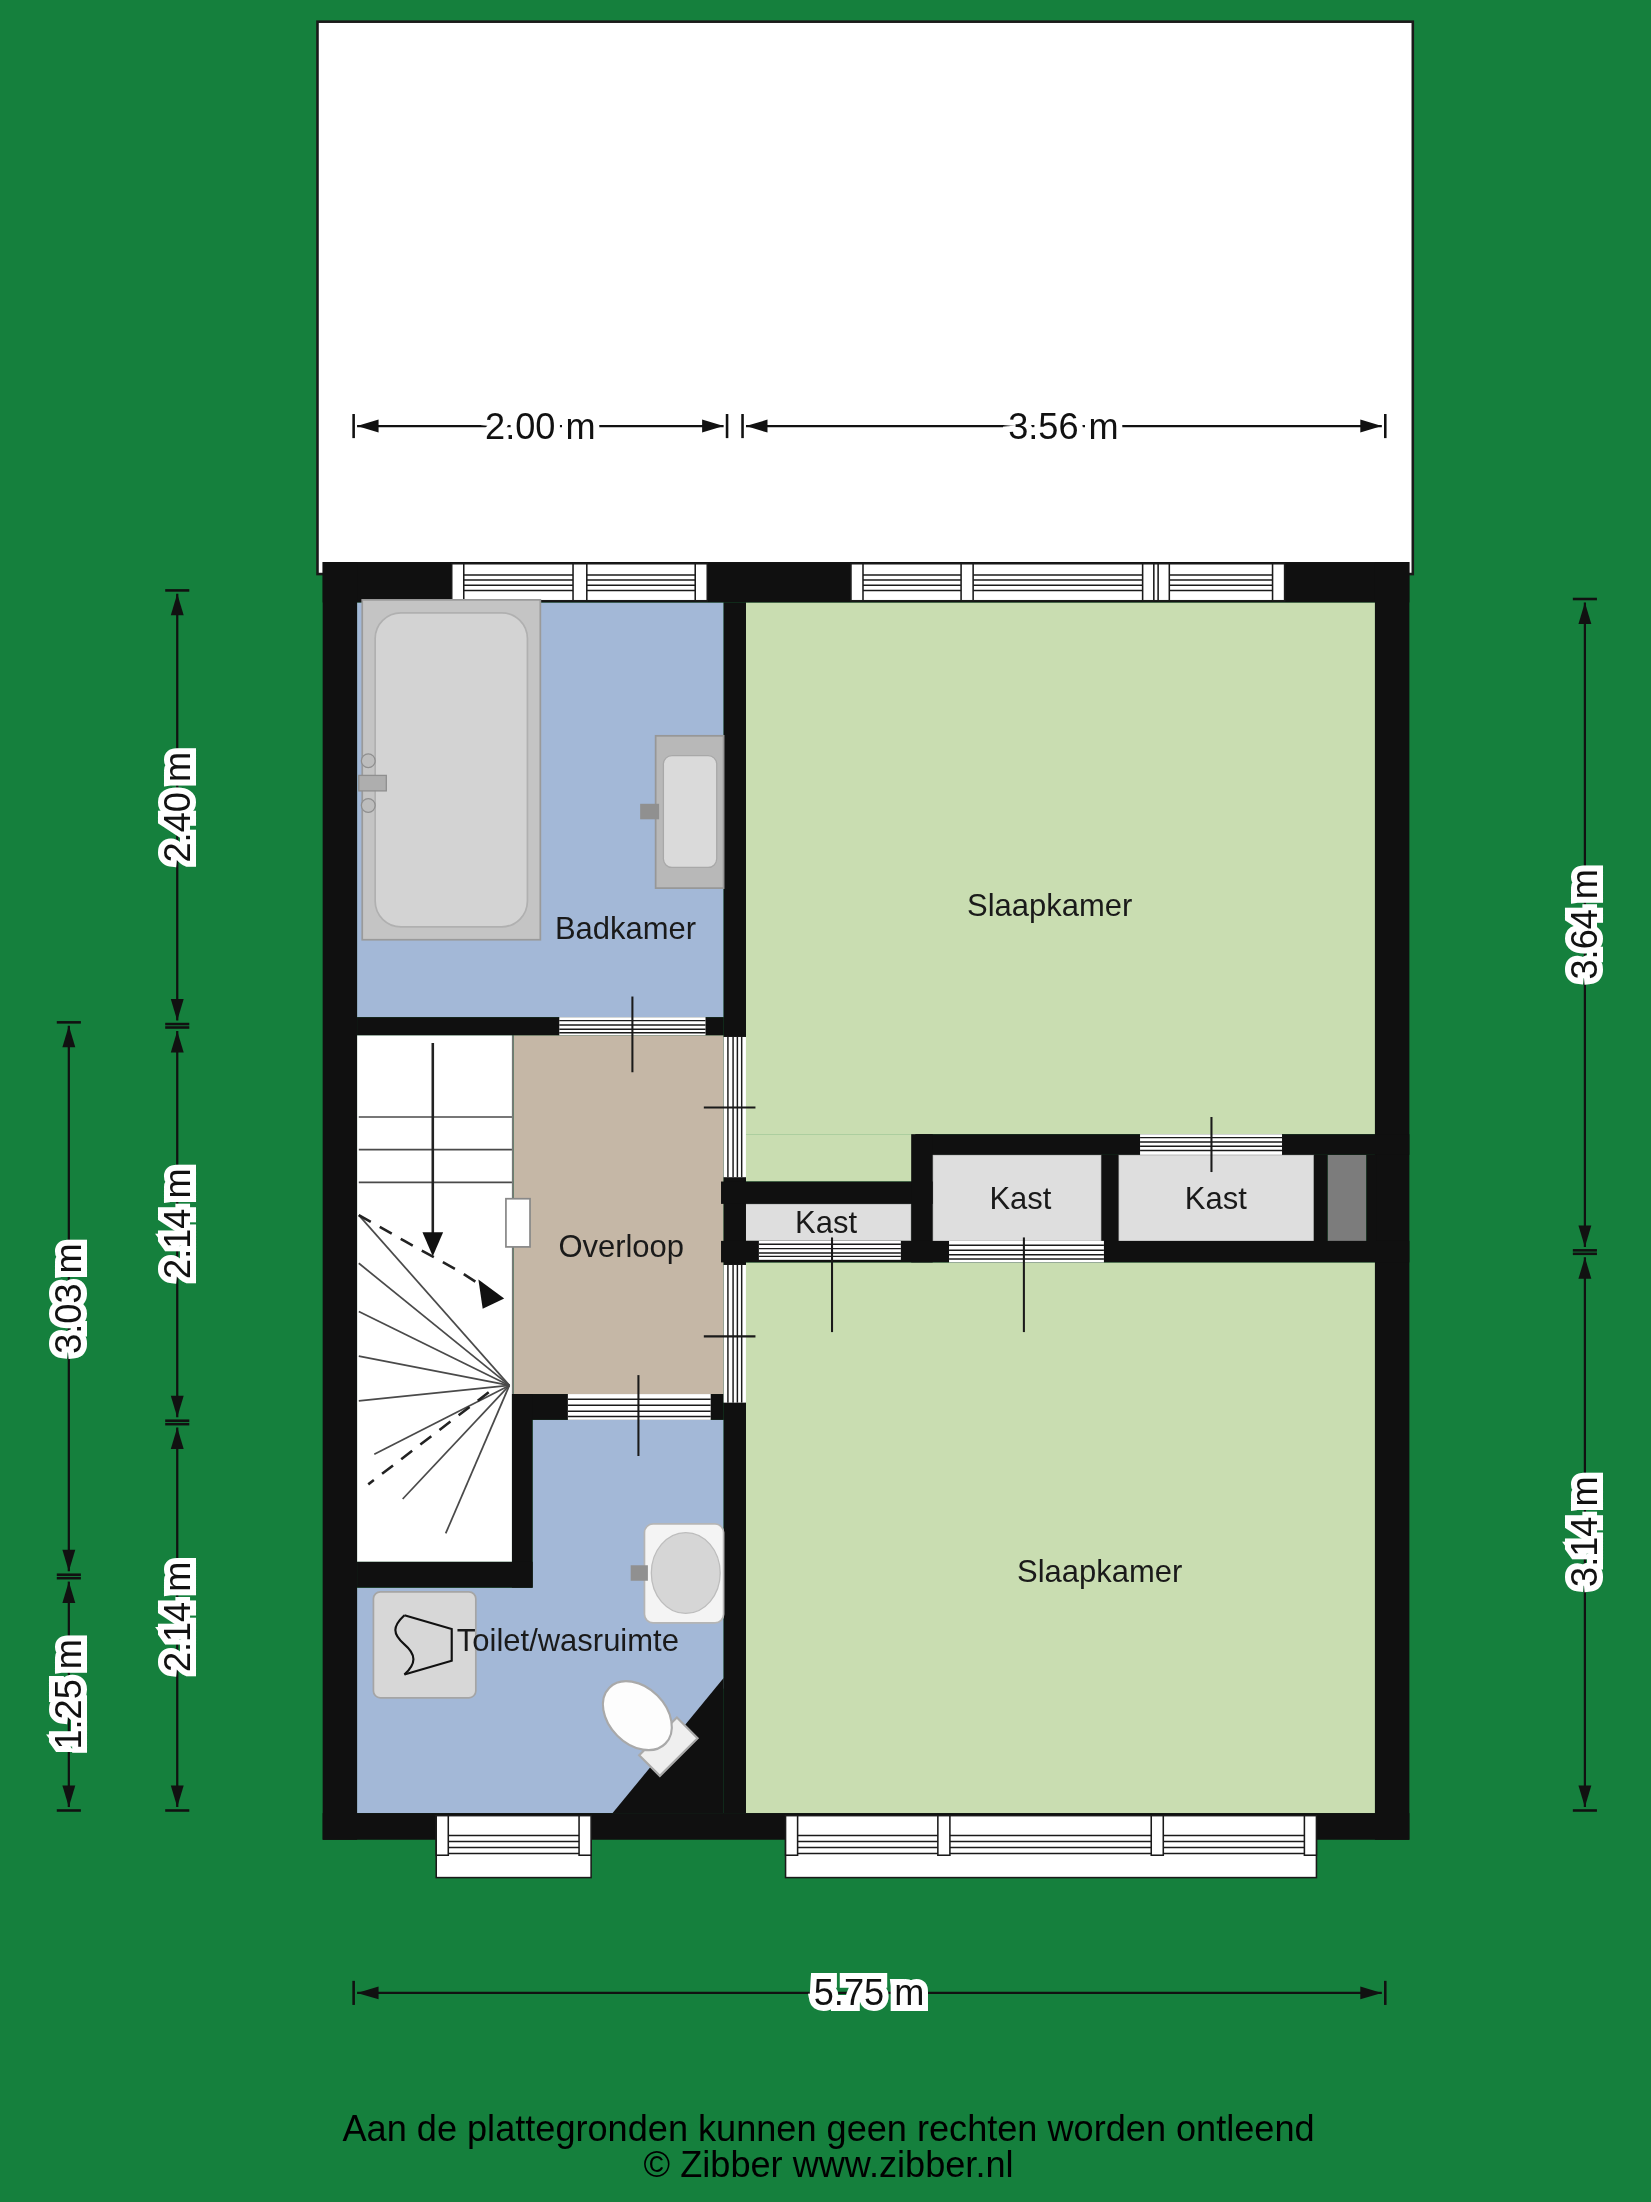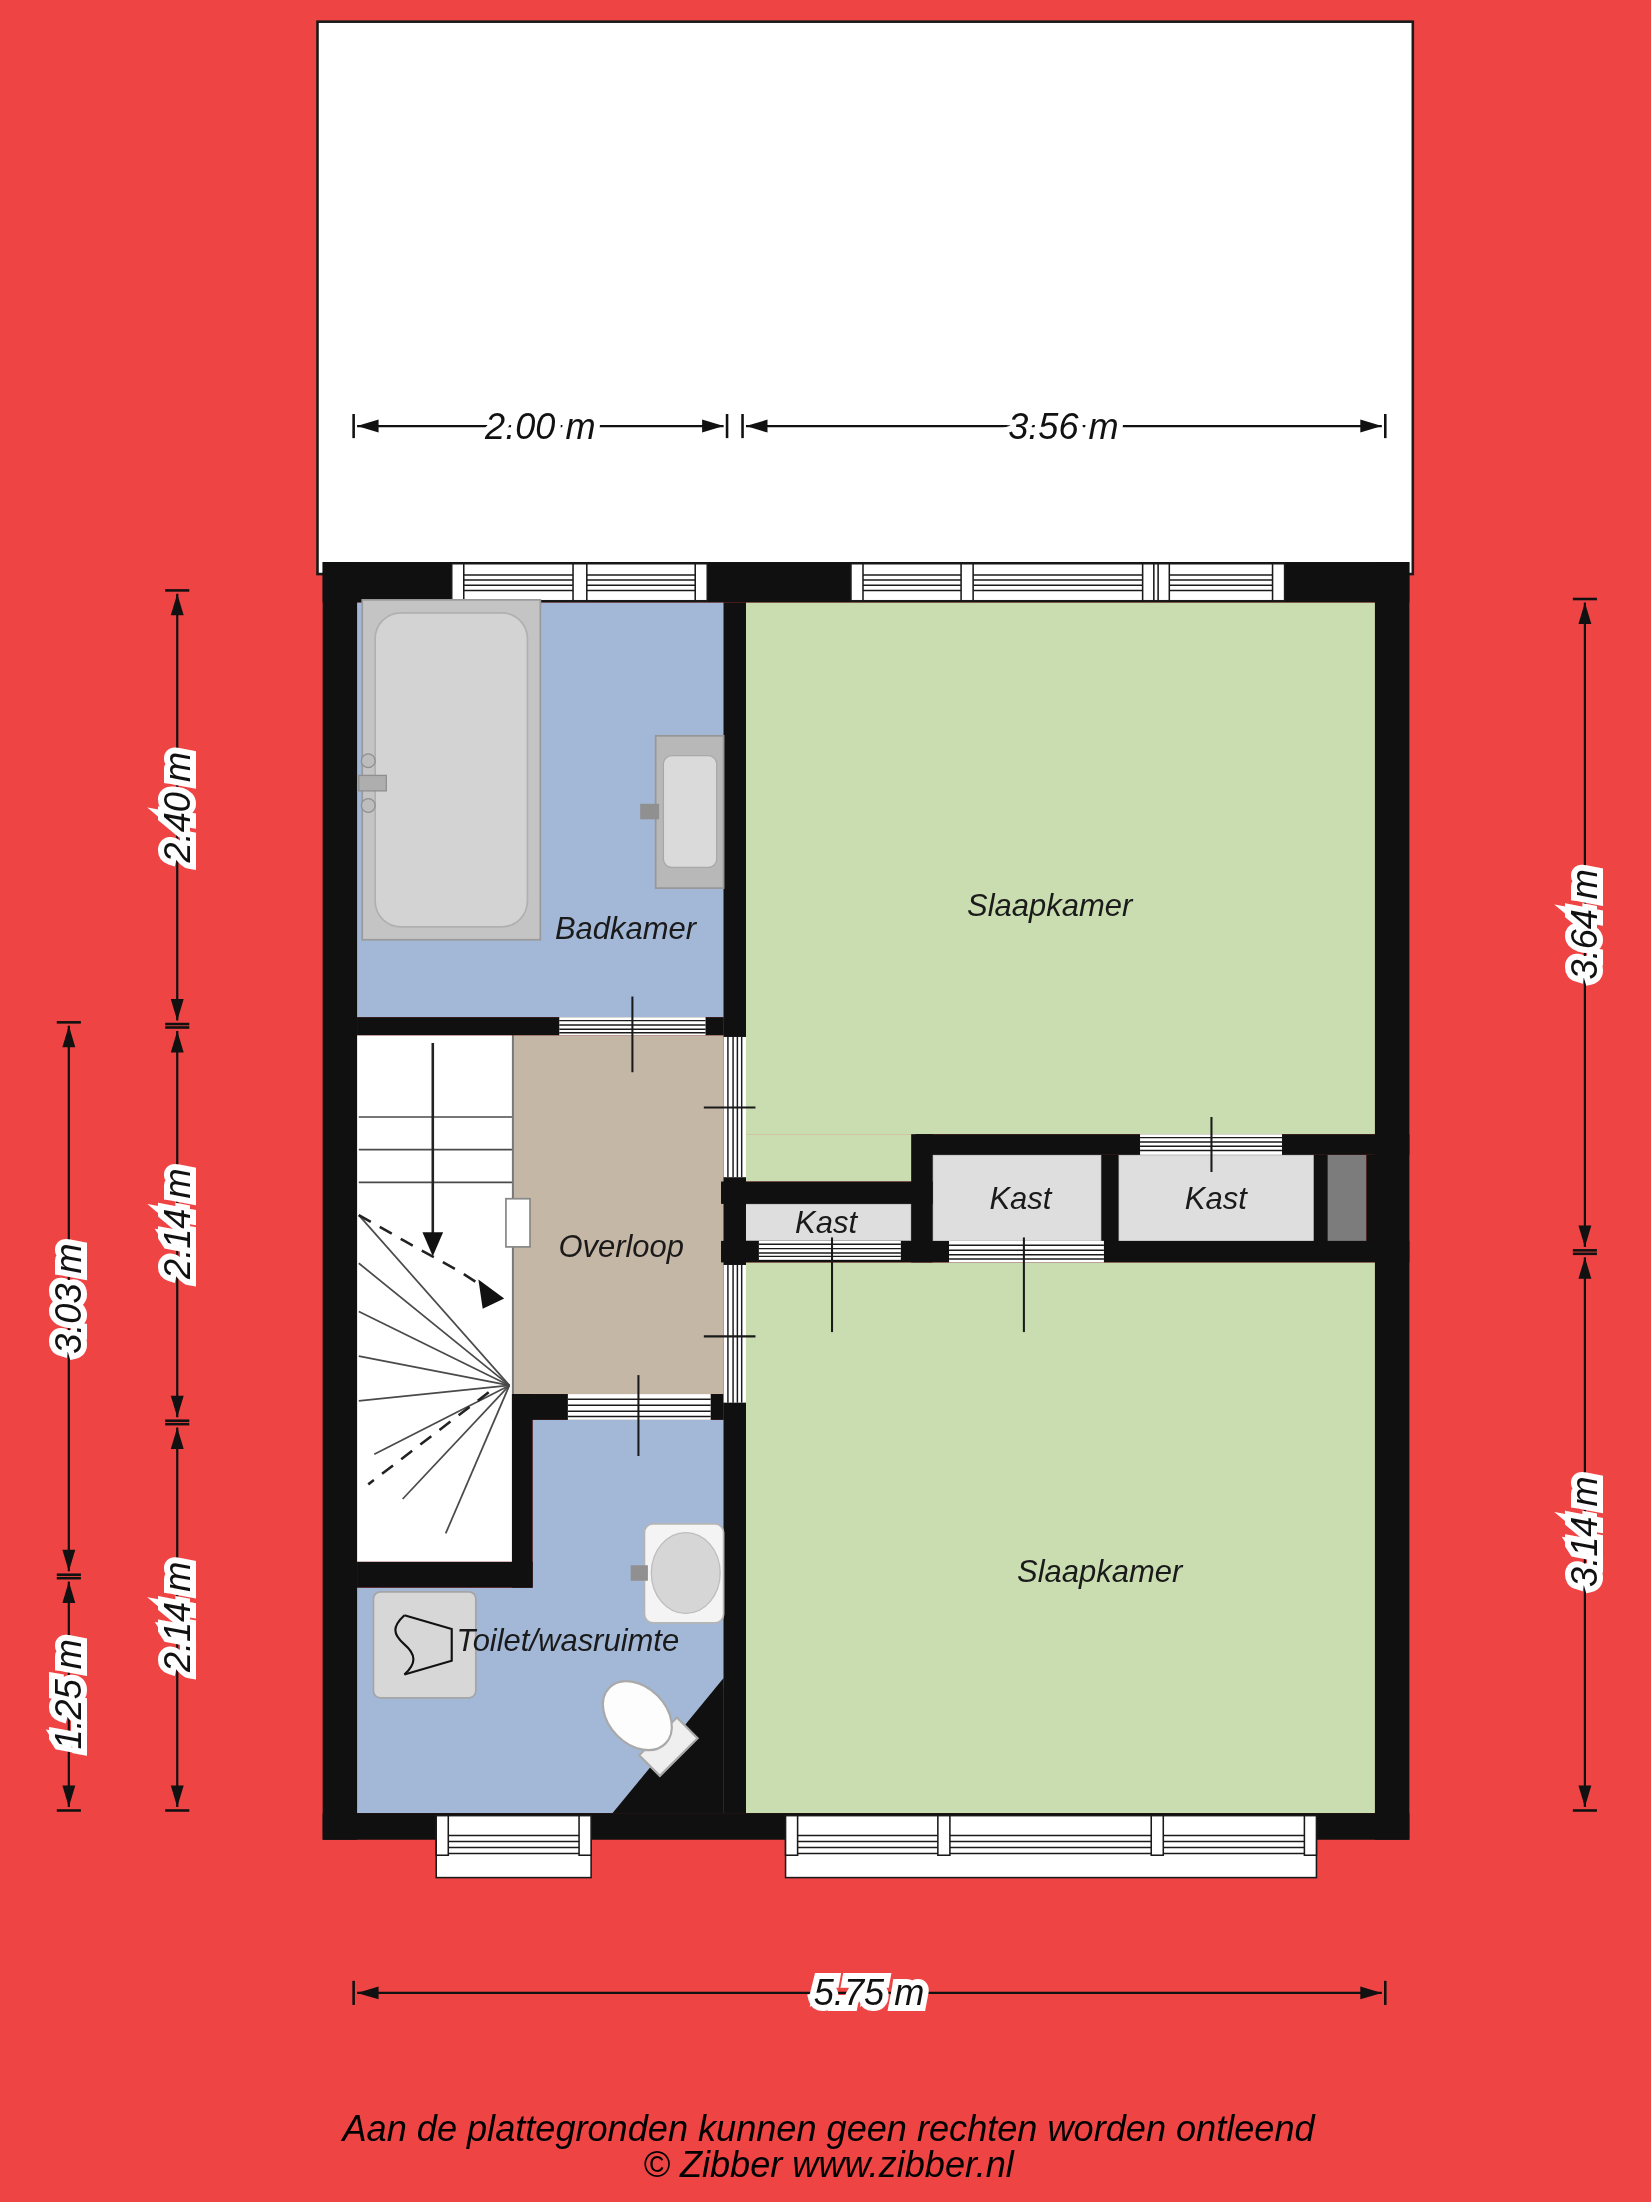--- a/index.html
+++ b/index.html
@@ -1,16 +1,16 @@
 <!DOCTYPE html>
 <html style="font-size:13.8px"><head>
 <meta charset="utf-8">
 <style>
   html,body{margin:0;padding:0;background:#ffffff;}
-  .page{position:relative;width:1652px;height:2203px;background:#ef4444;font-family:"Liberation Sans",sans-serif;font-style:italic;}
+  .page{position:relative;width:1652px;height:2203px;background:#15803d;font-family:"Liberation Sans",sans-serif;}
   svg{position:absolute;left:0;top:0;}
   .w{fill:#101010;}
   .win{fill:#ffffff;stroke:#1a1a1a;stroke-width:1.8;}
   .wincap{fill:#ffffff;stroke:#1a1a1a;stroke-width:1.8;}
   .glz{stroke:#1a1a1a;stroke-width:1.7;}
   .doorstrip{fill:#ffffff;}
   .dl{stroke:#1a1a1a;stroke-width:1.7;}
   .tick{stroke:#1a1a1a;stroke-width:2.4;}
   .dim{stroke:#111;stroke-width:2.6;}
   .dimtxt{font-size:42px;fill:#111;text-anchor:middle;dominant-baseline:central;paint-order:stroke;stroke:#ffffff;stroke-width:14px;font-family:"Liberation Sans",sans-serif;}

